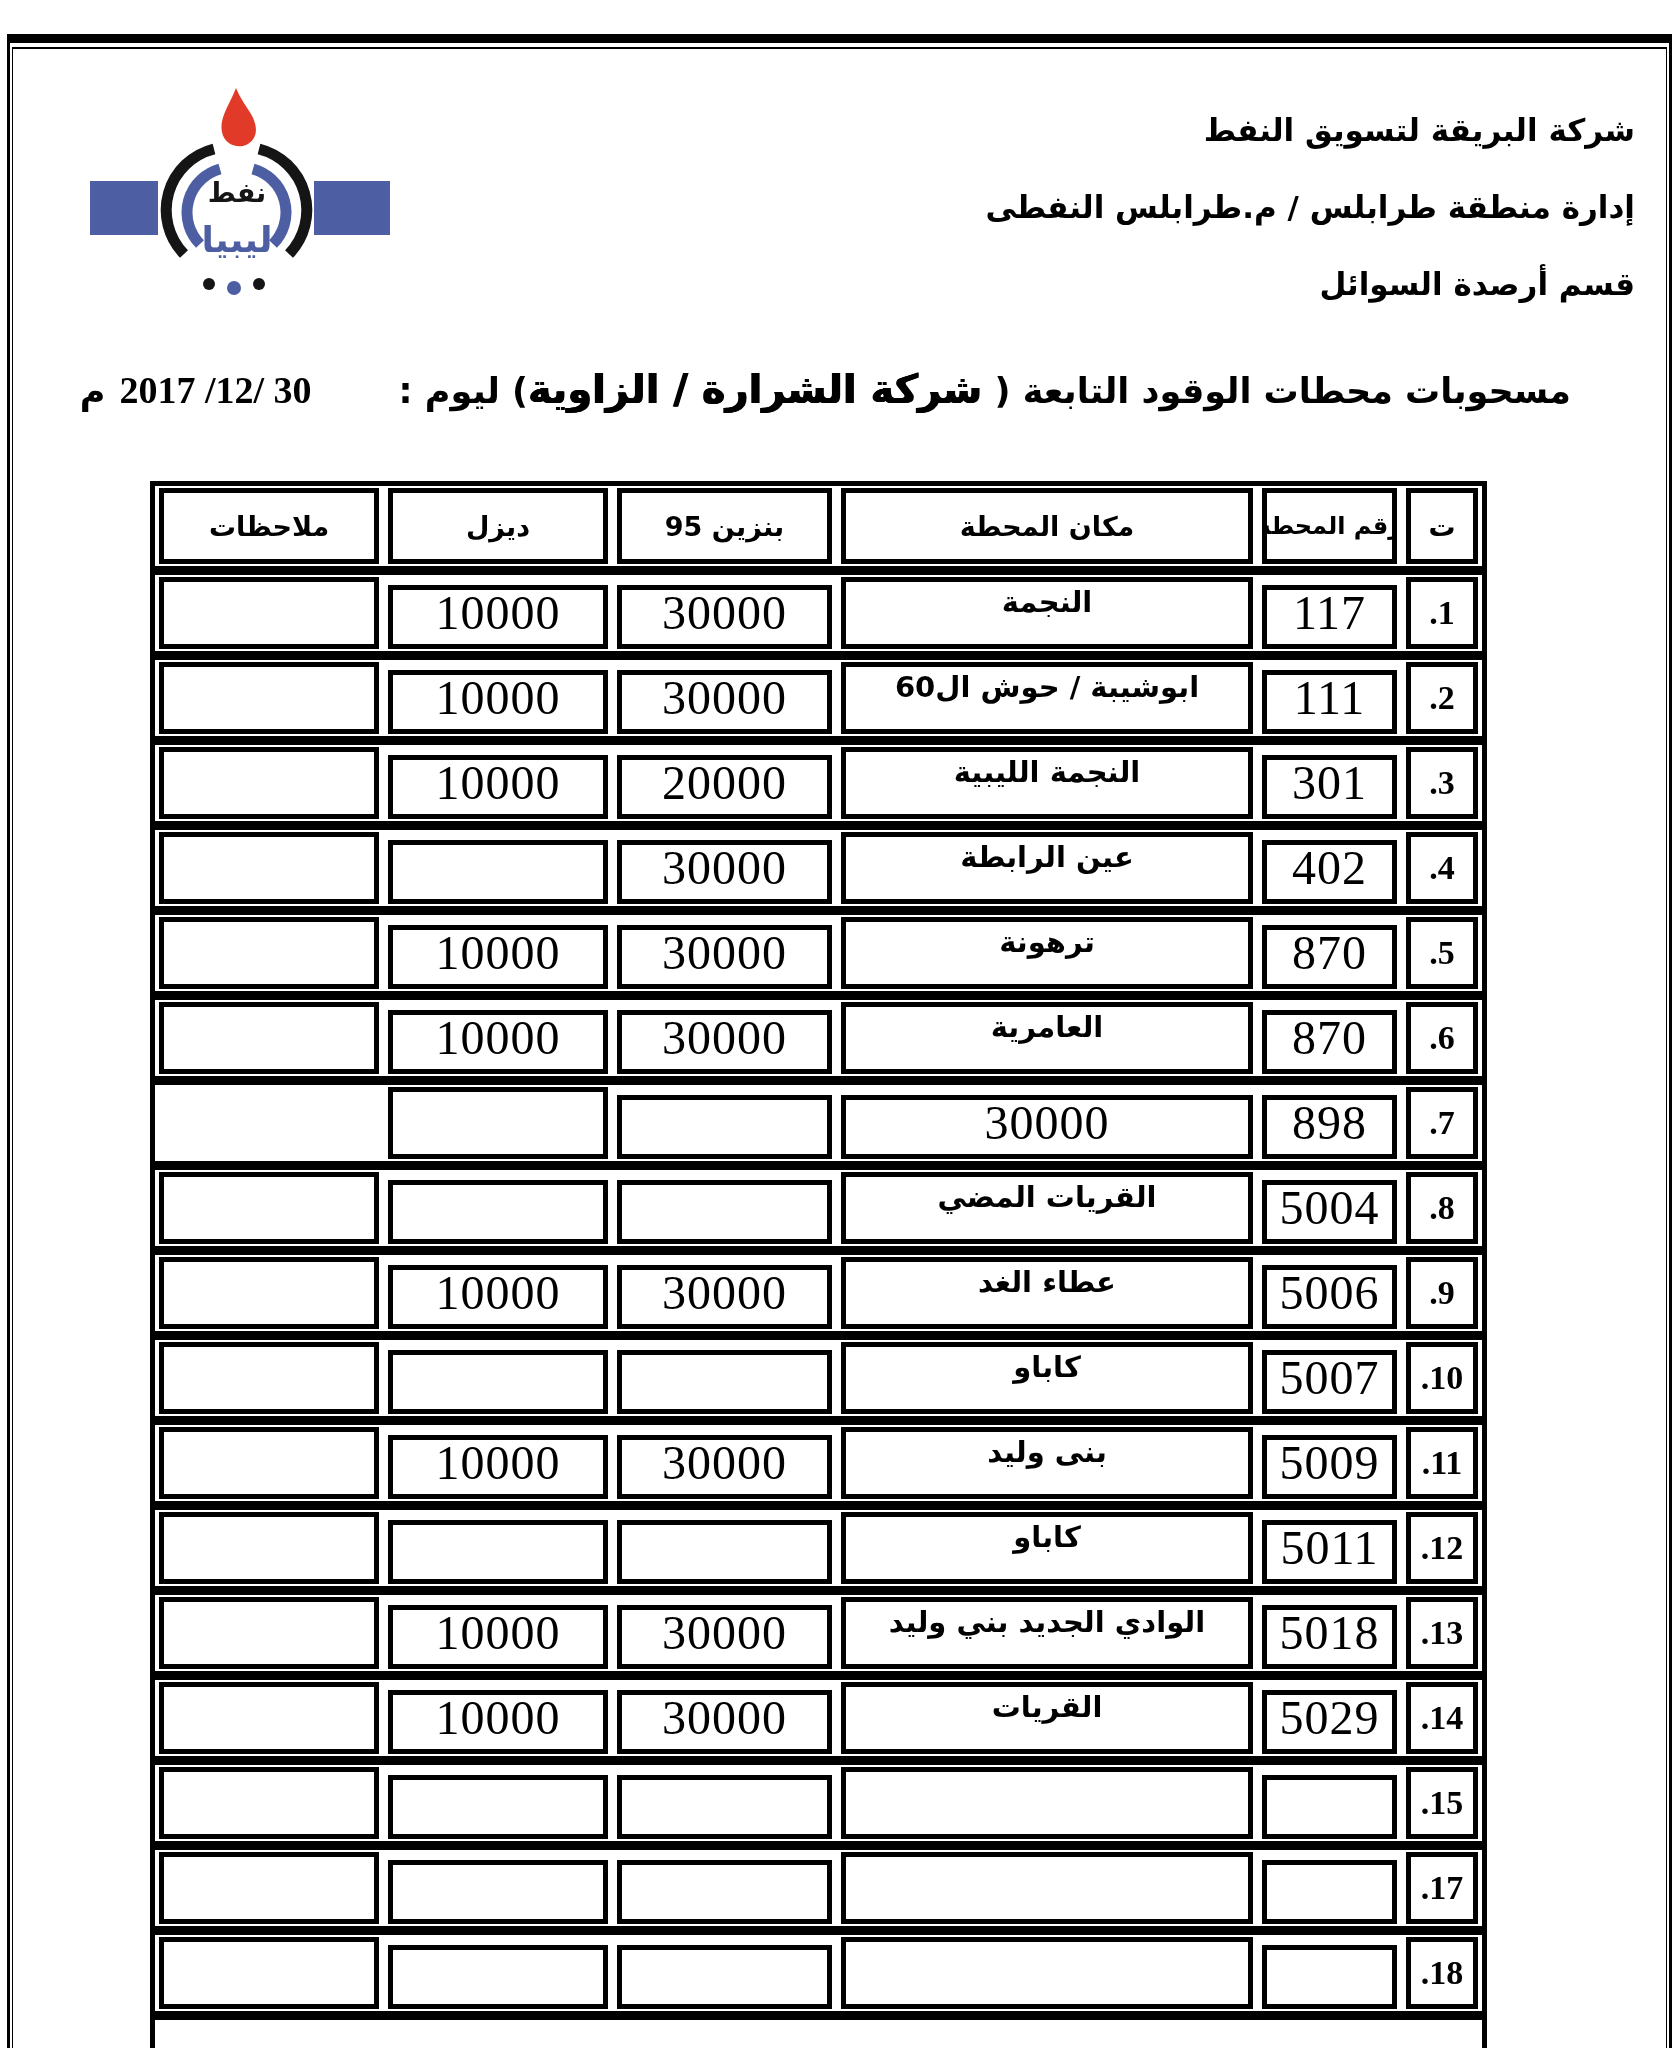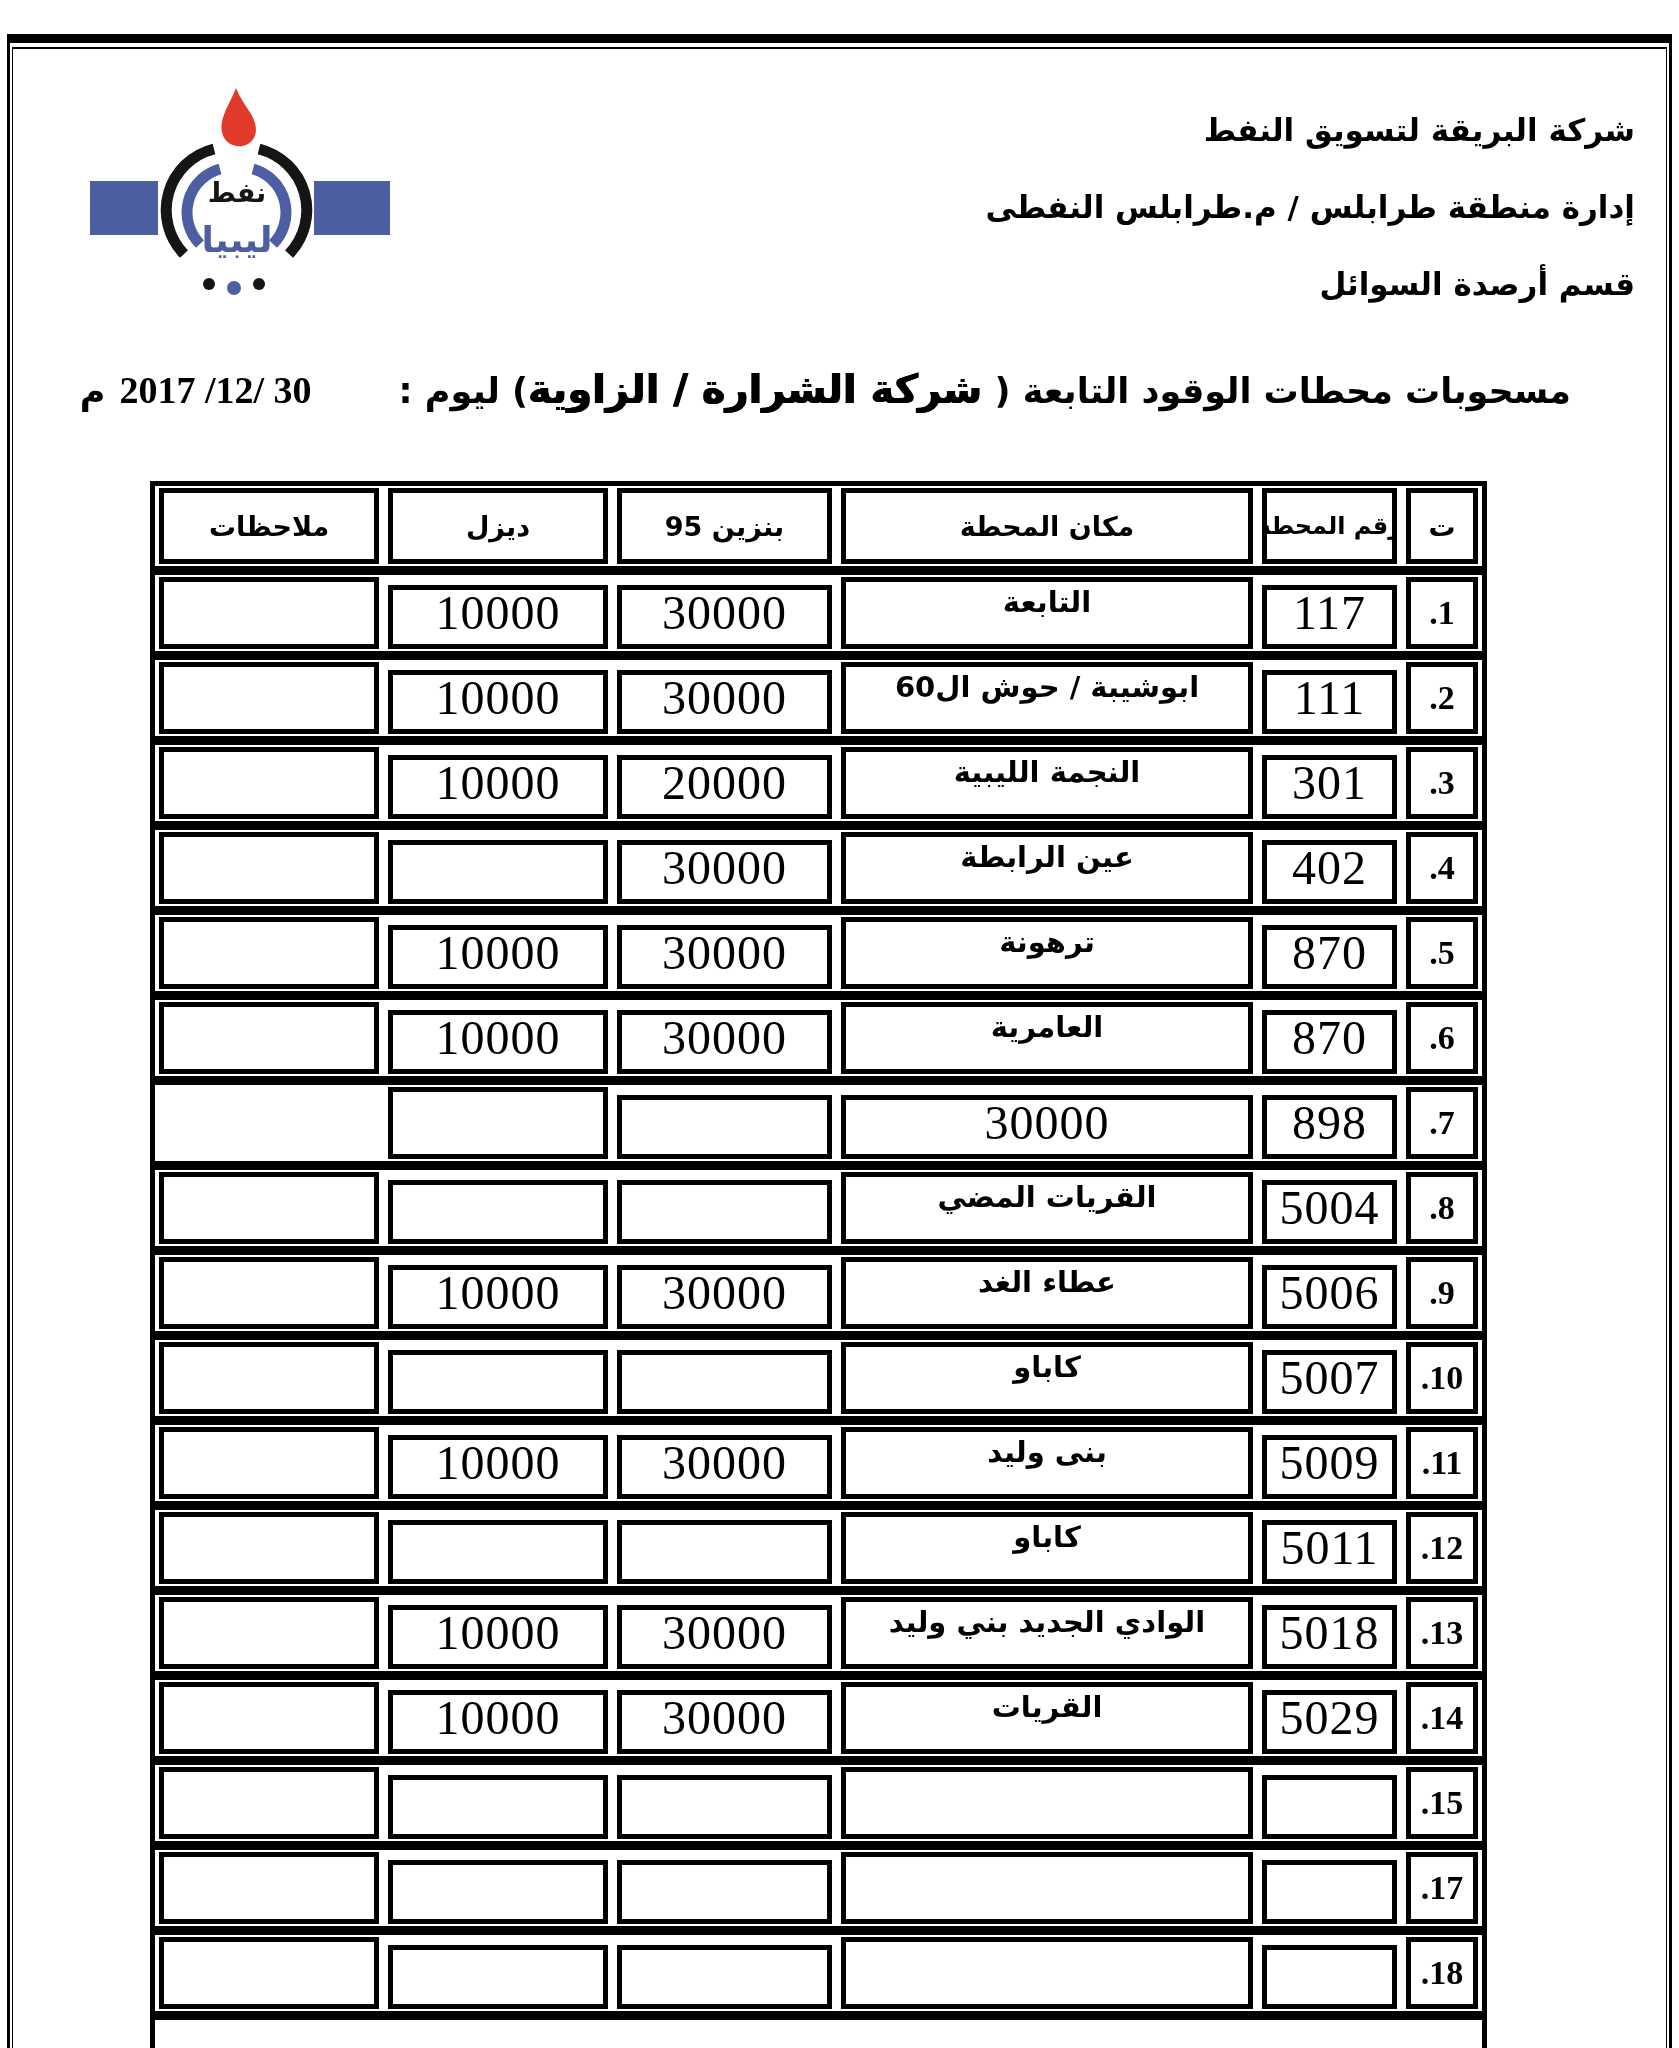--- a/index.html
+++ b/index.html
@@ -93,21 +93,21 @@
     <div class="cell c-stno">رقم المحطة</div>
     <div class="cell">مكان المحطة</div>
     <div class="cell">بنزين 95</div>
     <div class="cell">ديزل</div>
     <div class="cell">ملاحظات</div>
   </div>
 
   <div class="trow">
     <div class="cell c-serial">1.</div>
     <div class="cell num">117</div>
-    <div class="cell loc">التابعة</div>
+    <div class="cell loc">النجمة</div>
     <div class="cell num">30000</div>
     <div class="cell num">10000</div>
     <div class="cell"></div>
   </div>
 
   <div class="trow">
     <div class="cell c-serial">2.</div>
     <div class="cell num">111</div>
     <div class="cell loc">ابوشيبة / حوش ال60</div>
     <div class="cell num">30000</div>

